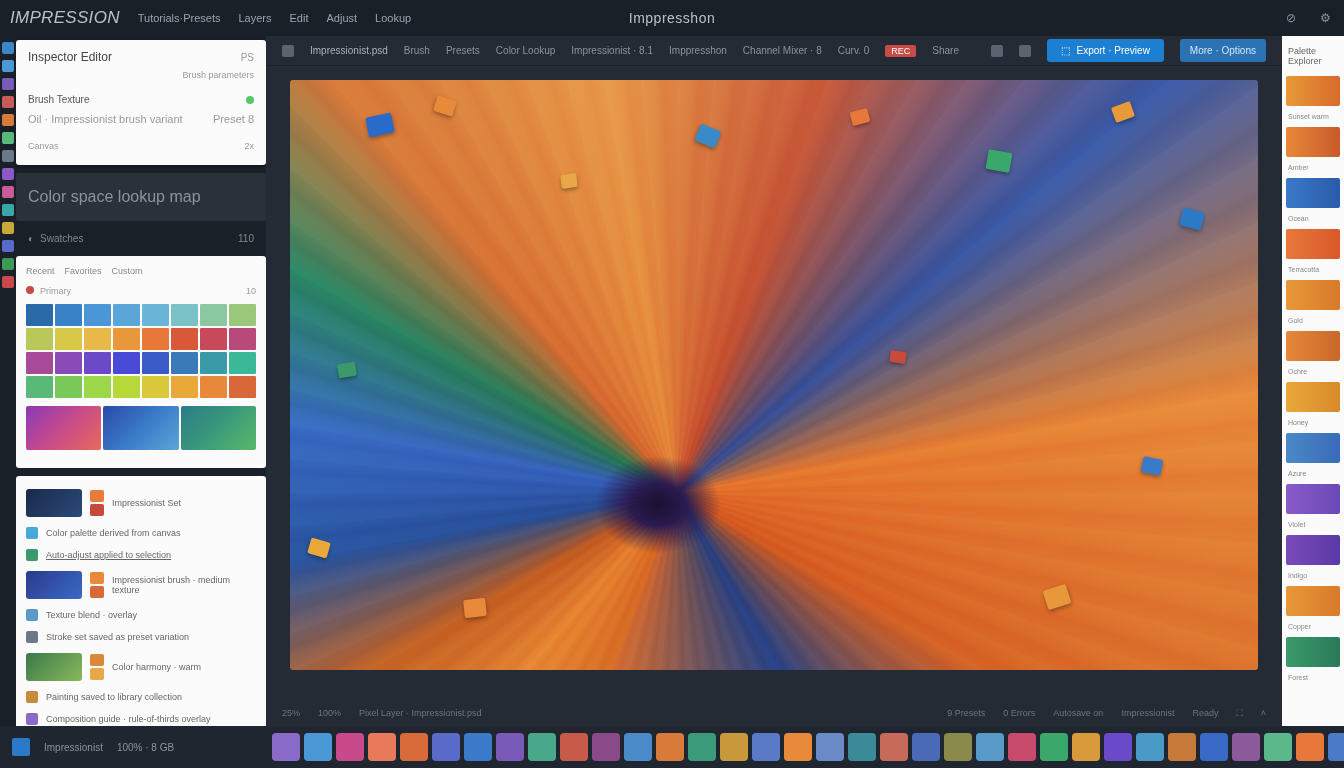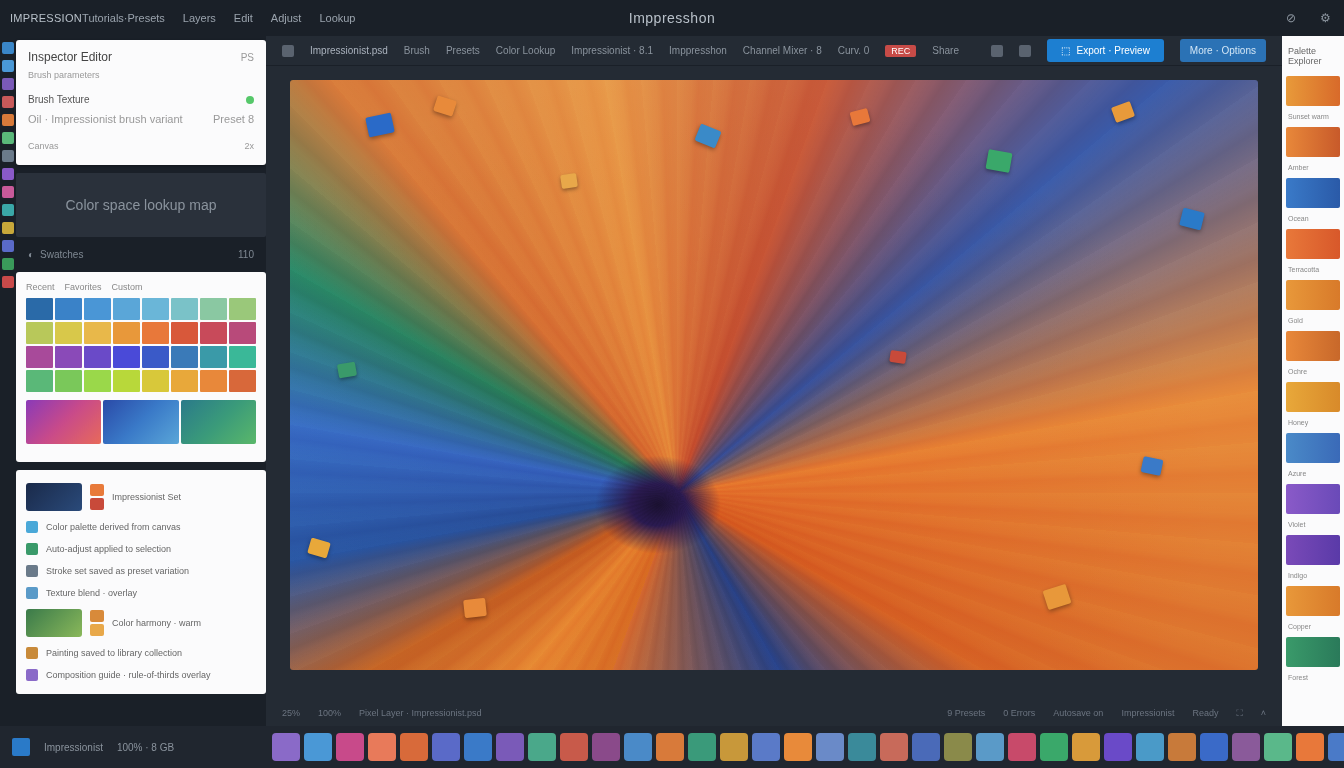--- a/index.html
+++ b/index.html
@@ -1,37 +1,37 @@
 <!DOCTYPE html>
 <html><head>
 <meta charset="utf-8">
 <style>
 * { margin:0; padding:0; box-sizing:border-box; font-family:"Segoe UI",Arial,sans-serif; }
 html,body { width:1344px; height:768px; overflow:hidden; background:#1a2028; color:#c8cdd4; }
 .top-menu { height:36px; display:flex; align-items:center; padding:0 10px; font-size:11px; color:#9aa3ad; background:#1a2028; position:relative; }
-.top-menu .brand { color:#b8c0c9; font-size:11px; letter-spacing:.3px; }
+.top-menu .brand { color:#b8c0c9; margin-right:18px; font-size:17px; letter-spacing:.3px;font-style:italic; }
 .top-menu .mi { margin-right:18px; cursor:pointer; }
 .top-title { position:absolute; left:50%; transform:translateX(-50%); font-size:14px; color:#b8c0c9; letter-spacing:.5px; }
 .top-menu .ricons { margin-left:auto; display:flex; gap:20px; }
 .ricons span { width:14px; height:14px; display:inline-block; cursor:pointer; color:#8a939d; font-size:12px; }
 
 .layout { display:flex; height:690px; }
 
 
 .rail { width:16px; background:#1a2028; display:flex; flex-direction:column; padding-top:6px; gap:6px; align-items:center; }
 .rail .ic { width:12px; height:12px; border-radius:2px; cursor:pointer; }
 
 
 .leftcol { width:250px; display:flex; flex-direction:column; gap:8px; padding:4px 0 4px 0; }
-.card { background:#fbfbfc; border-radius:3px; padding:10px 12px; color:#333; font-size:11px; box-shadow:0 1px 3px rgba(0,0,0,.3); }
+.card { background:#fbfbfc; border-radius:3px; padding:10px 12px; color:#333; font-size:11px; box-shadow:0 1px 3px rgba(0,0,0,.3);text-align:right; }
 .card-header { display:flex; justify-content:space-between; align-items:center; font-size:12px; color:#444; margin-bottom:6px; }
 .card-sub { font-size:9px; color:#999; }
 .card-row { display:flex; justify-content:space-between; align-items:center; padding:4px 0; font-size:10px; color:#555; }
 .dot { width:8px; height:8px; border-radius:50%; display:inline-block; }
-.dark-strip { background:#2a313b; color:#8a939d; font-size:14px; padding:24px 12px; border-radius:2px;text-align:center; }
+.dark-strip { background:#2a313b; color:#8a939d; font-size:16px; padding:15px 12px; border-radius:2px; }
 .panel-hdr { display:flex; justify-content:space-between; align-items:center; font-size:10px; color:#7f8892; padding:4px 12px; }
 
 
 .swatch-card { background:#fbfbfc; border-radius:3px; padding:10px 10px 10px 10px; }
 .swatch-tabs { font-size:9px; color:#888; margin-bottom:6px; display:flex; gap:10px; }
 .swatch-grid { display:grid; grid-template-columns:repeat(8,1fr); gap:2px; margin-bottom:8px; }
 .sw { height:22px; border-radius:1px; }
 .grad-row { display:flex; gap:2px; margin-bottom:8px; }
 .grad { flex:1; height:44px; border-radius:2px; }
 
@@ -151,20 +151,24 @@
           <span>Swatches</span>
         </span>
       <span>110</span>
     </div>
 
     <div class="swatch-card">
       <div class="swatch-tabs">
         <span>Recent</span>
         <span>Favorites</span>
         <span>Custom</span>
+      </div>
+      <div class="card-row" style="color:#999;font-size:9px;margin-bottom:4px">
+        <span><span class="dot" style="background:#c84a4a;margin-right:6px"></span><span>Primary</span></span>
+        <span>10</span>
       </div>
       <div class="swatch-grid" id="swgrid">
           <div class="sw" style="background: rgb(42, 106, 168);"></div>
           <div class="sw" style="background: rgb(58, 130, 200);"></div>
           <div class="sw" style="background: rgb(74, 150, 214);"></div>
           <div class="sw" style="background: rgb(90, 166, 216);"></div>
           <div class="sw" style="background: rgb(106, 182, 216);"></div>
           <div class="sw" style="background: rgb(122, 194, 200);"></div>
           <div class="sw" style="background: rgb(138, 200, 162);"></div>
           <div class="sw" style="background: rgb(154, 200, 122);"></div>
@@ -208,29 +212,37 @@
             <div style="width: 14px; height: 12px; background: rgb(200, 74, 58); border-radius: 2px;"></div>
           </div>
           <span style="font-size: 9px; color: rgb(102, 102, 102);">Impressionist Set</span>
         </div>
         <div class="preset-row">
           <div class="preset-smic" style="background: rgb(74, 168, 216);"></div>
           <span style="font-size: 9px; color: rgb(102, 102, 102);">Color palette derived from canvas</span>
         </div>
         <div class="preset-row">
           <div class="preset-smic" style="background: rgb(58, 154, 106);"></div>
-          <span style="font-size: 9px; color: rgb(102, 102, 102);">Auto-adjust applied to selection</span>
+          <span style="font-size: 9px; color: rgb(102, 102, 102); text-decoration: underline;">Auto-adjust applied to selection</span>
+        </div>
+        <div class="preset-row">
+          <div class="preset-thumb" style="background: linear-gradient(135deg, rgb(42, 58, 138), rgb(58, 106, 200));"></div>
+          <div style="display: flex; flex-direction: column; gap: 2px;">
+            <div style="width: 14px; height: 12px; background: rgb(232, 138, 58); border-radius: 2px;"></div>
+            <div style="width: 14px; height: 12px; background: rgb(216, 106, 58); border-radius: 2px;"></div>
+          </div>
+          <span style="font-size: 9px; color: rgb(102, 102, 102);">Impressionist brush · medium texture</span>
+        </div>
+        <div class="preset-row">
+          <div class="preset-smic" style="background: rgb(90, 154, 200);"></div>
+          <span style="font-size: 9px; color: rgb(102, 102, 102);">Texture blend · overlay</span>
         </div>
         <div class="preset-row">
           <div class="preset-smic" style="background: rgb(106, 122, 138);"></div>
           <span style="font-size: 9px; color: rgb(102, 102, 102);">Stroke set saved as preset variation</span>
-        </div>
-        <div class="preset-row">
-          <div class="preset-smic" style="background: rgb(90, 154, 200);"></div>
-          <span style="font-size: 9px; color: rgb(102, 102, 102);">Texture blend · overlay</span>
         </div>
         <div class="preset-row">
           <div class="preset-thumb" style="background: linear-gradient(135deg, rgb(58, 122, 74), rgb(138, 184, 90));"></div>
           <div style="display: flex; flex-direction: column; gap: 2px;">
             <div style="width: 14px; height: 12px; background: rgb(216, 138, 58); border-radius: 2px;"></div>
             <div style="width: 14px; height: 12px; background: rgb(232, 168, 74); border-radius: 2px;"></div>
           </div>
           <span style="font-size: 9px; color: rgb(102, 102, 102);">Color harmony · warm</span>
         </div>
         <div class="preset-row">

